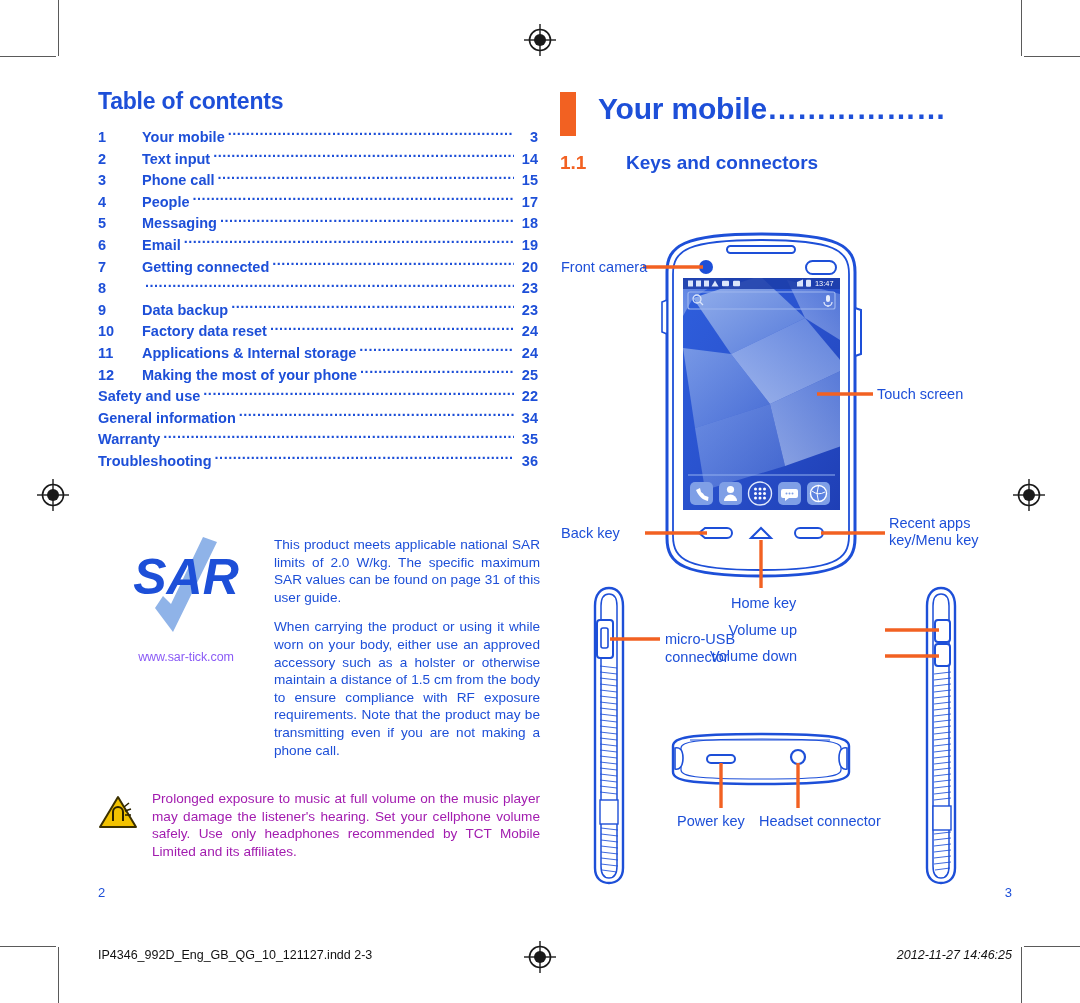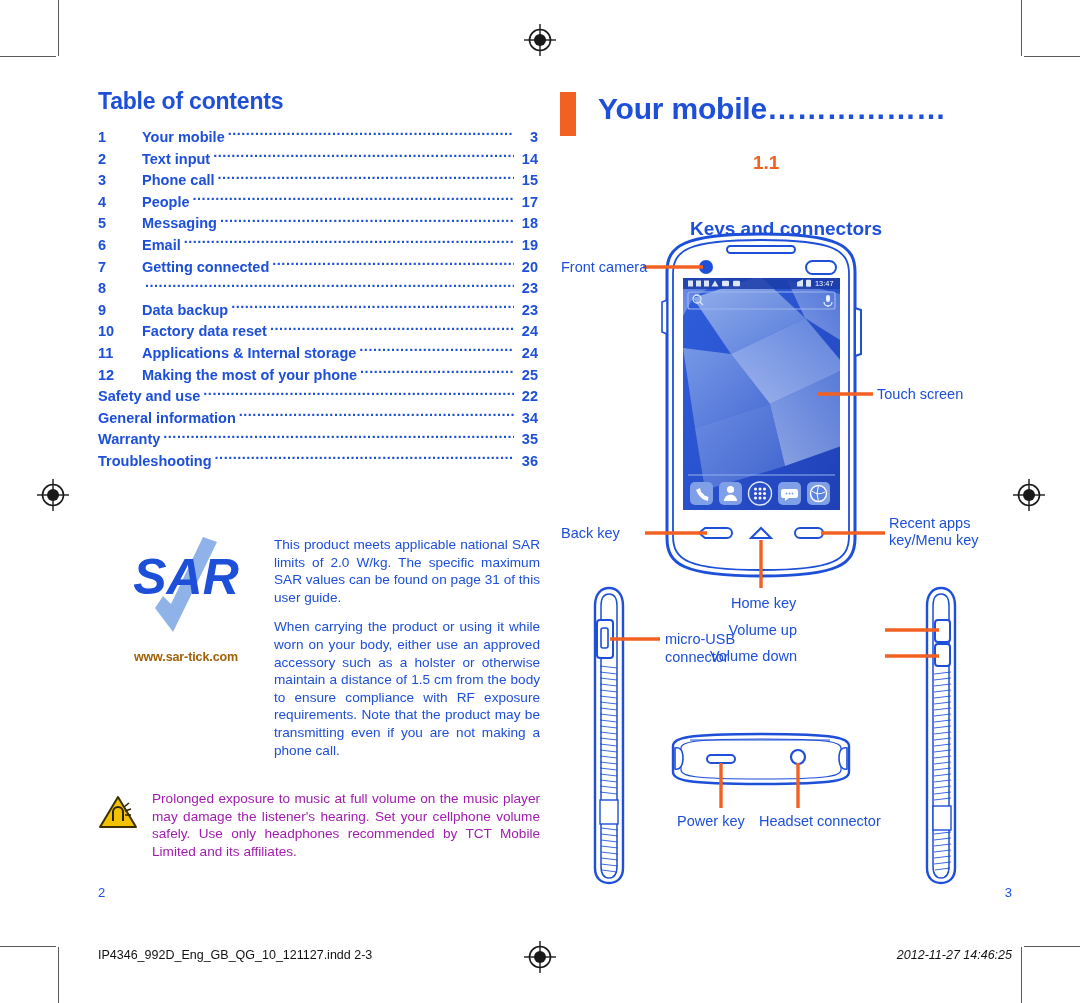--- a/index.html
+++ b/index.html
@@ -93,25 +93,24 @@
     padding-top: 2px;
   }
   .sar-logo {
     position: relative;
     width: 150px;
     height: 108px;
     margin: 0 auto;
     font-style: italic;
   }
   .sar-url {
-    color: #a16207;
+    color: #8b5cf6;
     font-size: 12.5px;
     margin-top: 8px;
     letter-spacing: -0.1px;
-    font-weight: bold;
   }
   .sar-text {
     flex: 1 1 auto;
     color: #1d4fd8;
     font-size: 13.6px;
     line-height: 17.6px;
     text-align: justify;
     padding-top: 4px;
   }
   .sar-text p { margin: 0 0 12px 0; }
@@ -159,21 +158,20 @@
     color: #1d4fd8;
     font-size: 30px;
     font-weight: bold;
     line-height: 42px;
     letter-spacing: -0.2px;
   }
   .sec-head {
     display: flex;
     align-items: center;
     margin-bottom: 4px;
-    flex-direction: column;
   }
   .sec-num {
     color: #f26122;
     font-size: 19px;
     font-weight: bold;
     width: 66px;
     flex: 0 0 66px;
   }
   .sec-title {
     color: #1d4fd8;

